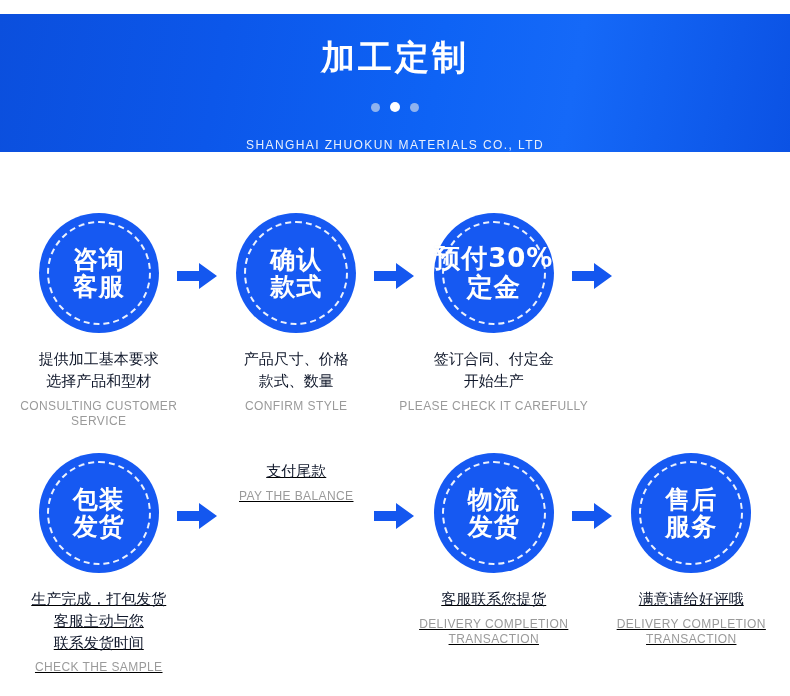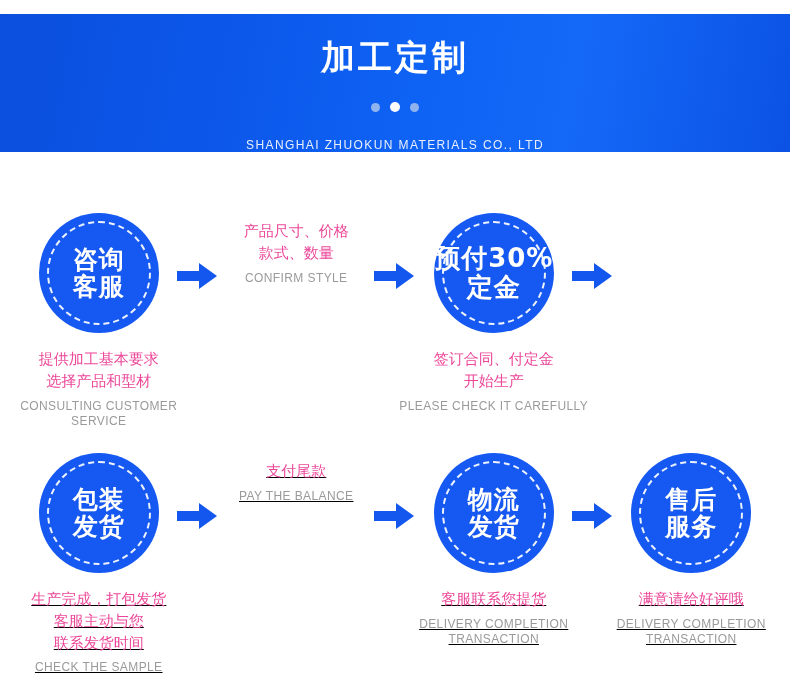--- a/index.html
+++ b/index.html
@@ -73,21 +73,21 @@
     font-size:25px; font-weight:700; line-height:1.1;
     letter-spacing:1px; white-space:pre-line;
     font-family:"DejaVu Sans","Liberation Sans",sans-serif;
     text-shadow:0 0 1px rgba(0,0,0,.08);
   }
   .circle-text.small{ font-size:26px; }
 
   .desc{
     margin-top:16px;
     text-align:center;
-    color:#ec4899;
+    color:#0f172a;
     font-size:15px;
     line-height:1.45;
     white-space:pre-line;
     font-family:"DejaVu Sans","Liberation Sans",sans-serif;
   }
   .desc.wide{ width:210px; }
 
   .sub{
     margin-top:6px;
     text-align:center;
@@ -137,20 +137,26 @@
 选择产品和型材</div>
       <div class="sub">CONSULTING CUSTOMER SERVICE</div>
       <div class="arrow">
         <svg viewBox="0 0 40 26">
             <polygon points="0,8 22,8 22,0 40,13 22,26 22,18 0,18" fill="#1457ef"></polygon>
           </svg>
       </div>
     </div>
 
     <div class="step">
+      <div class="circle-wrap">
+        <div class="circle">
+          <div class="circle-text">确认
+款式</div>
+        </div>
+      </div>
       <div class="desc">产品尺寸、价格
 款式、数量</div>
       <div class="sub">CONFIRM STYLE</div>
       <div class="arrow">
         <svg viewBox="0 0 40 26">
             <polygon points="0,8 22,8 22,0 40,13 22,26 22,18 0,18" fill="#1457ef"></polygon>
           </svg>
       </div>
     </div>
 

